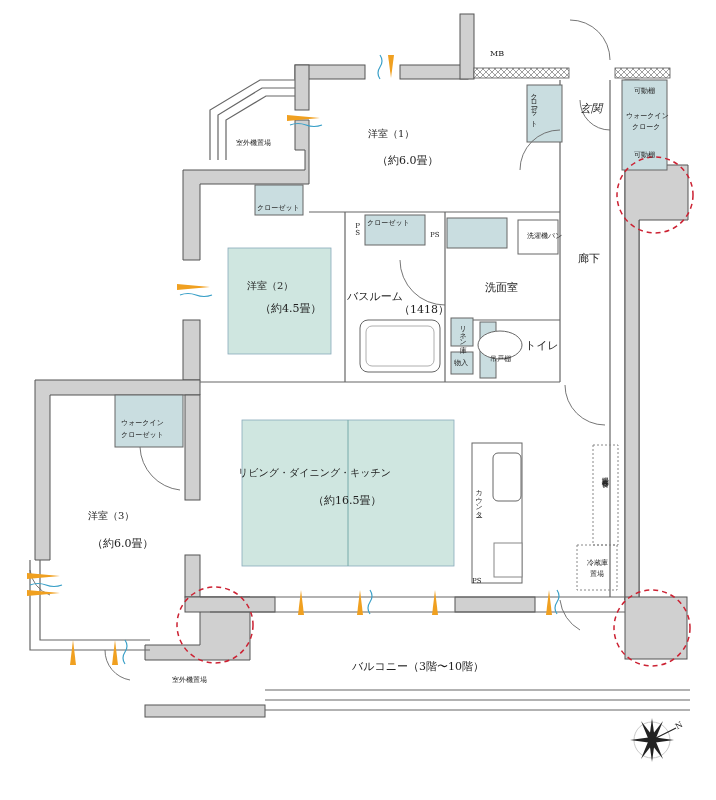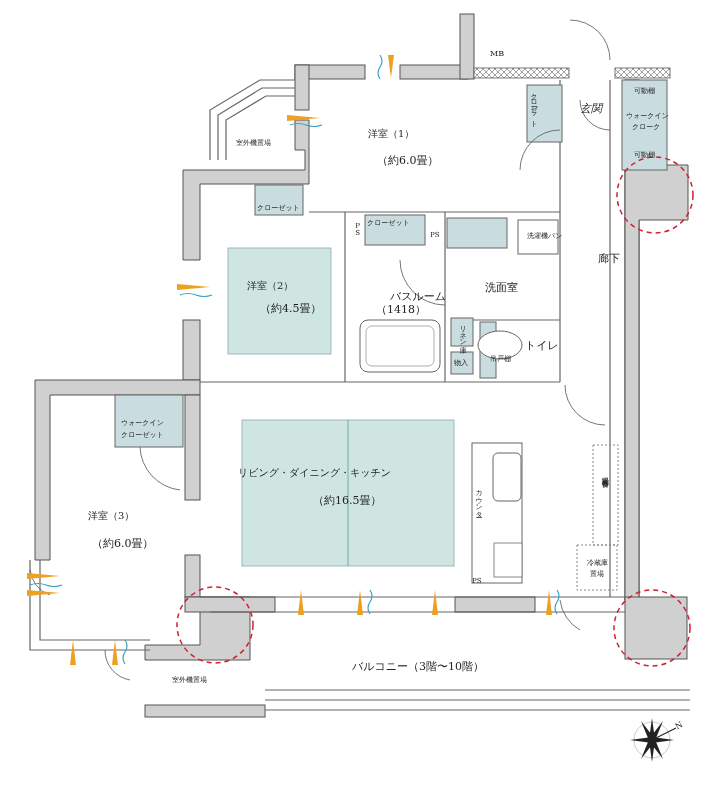--- a/index.html
+++ b/index.html
@@ -163,26 +163,26 @@
 
 <div class="lbl room" style="left:247px;top:280px;">洋室（2）</div>
 <div class="lbl size" style="left:252px;top:303px;margin-left:8px;">（約4.5畳）</div>
 
 <div class="lbl room" style="left:88px;top:510px;text-align:right;">洋室（3）</div>
 <div class="lbl size" style="left:92px;top:538px;">（約6.0畳）</div>
 
 <div class="lbl room" style="left:238px;top:467px;">リビング・ダイニング・キッチン</div>
 <div class="lbl size" style="left:313px;top:495px;">（約16.5畳）</div>
 
-<div class="lbl size" style="left:390px;top:291px;">バスルーム</div>
-<div class="lbl size" style="left:376px;top:304px;">（1418）</div>
+<div class="lbl size" style="left:347px;top:291px;">バスルーム</div>
+<div class="lbl size" style="left:399px;top:304px;">（1418）</div>
 
 <div class="lbl size" style="left:485px;top:282px;text-align:right;">洗面室</div>
 <div class="lbl size" style="left:525px;top:340px;">トイレ</div>
-<div class="lbl size" style="left:578px;top:253px;margin-left:20px;">廊下</div>
+<div class="lbl size" style="left:578px;top:253px;">廊下</div>
 <div class="lbl size" style="left:580px;top:103px;font-style:italic;">玄関</div>
 <div class="lbl size" style="left:352px;top:648px;margin-top:13px;">バルコニー（3階〜10階）</div>
 
 <div class="lbl tiny" style="left:257px;top:205px;">クローゼット</div>
 <div class="lbl tiny vert" style="left:529px;top:88px;">クローゼット</div>
 <div class="lbl tiny" style="left:367px;top:220px;">クローゼット</div>
 <div class="lbl tiny" style="left:121px;top:420px;">ウォークイン</div>
 <div class="lbl tiny" style="left:121px;top:432px;">クローゼット</div>
 <div class="lbl tiny" style="left:634px;top:88px;">可動棚</div>
 <div class="lbl tiny" style="left:626px;top:113px;">ウォークイン</div>

